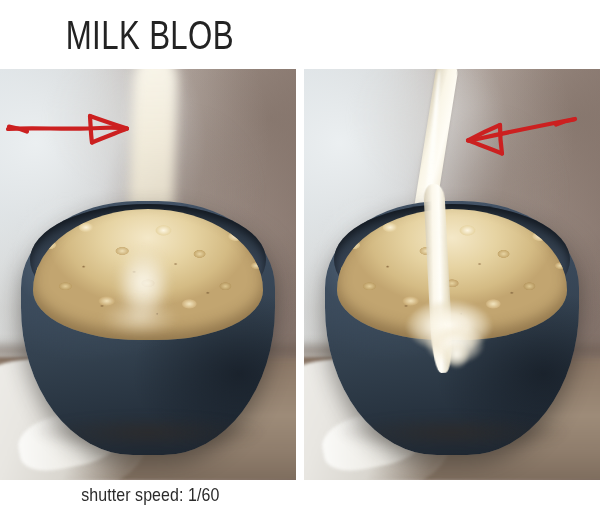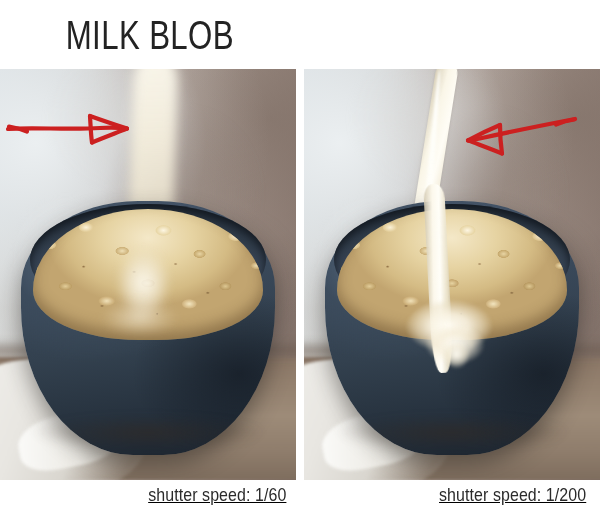--- a/index.html
+++ b/index.html
@@ -348,22 +348,21 @@
     left: 0;
     width: 600px;
     height: 46px;
     display: flex;
   }
   .caption-cell {
     width: 300px;
     height: 30px;
     display: flex;
     align-items: center;
-    justify-content: flex-end;
-    text-decoration: underline;
+    justify-content: center;
   }
   .caption-text {
     font-family: "Liberation Sans Narrow", "Liberation Sans", sans-serif;
     font-size: 19px;
     line-height: 22px;
     color: #2b2b2b;
     font-weight: 400;
     letter-spacing: 0.1px;
     transform: scaleX(0.84);
     transform-origin: center center;
@@ -456,18 +455,15 @@
         </g>
       </svg>
     </div>
 
   </div>
 
   <div class="captions">
     <div class="caption-cell">
       <div class="caption-text">shutter speed: 1/60</div>
     </div>
-    <div class="caption-cell">
-      <div class="caption-text">shutter speed: 1/200</div>
-    </div>
   </div>
 
 </div>
 
 </body></html>

